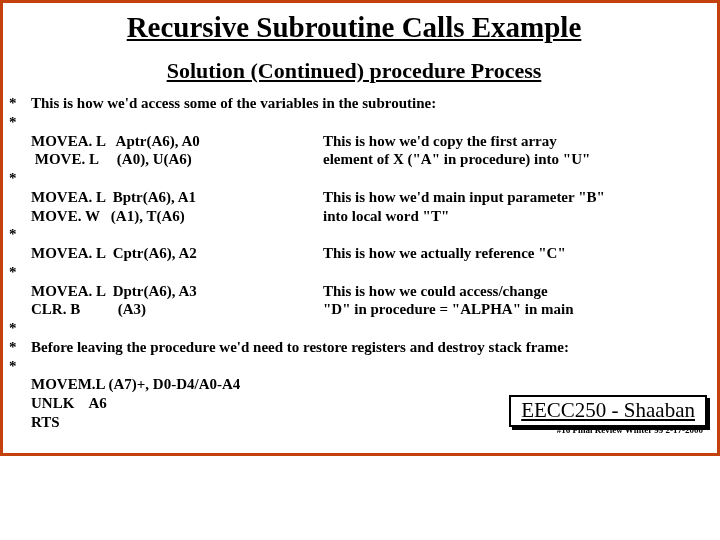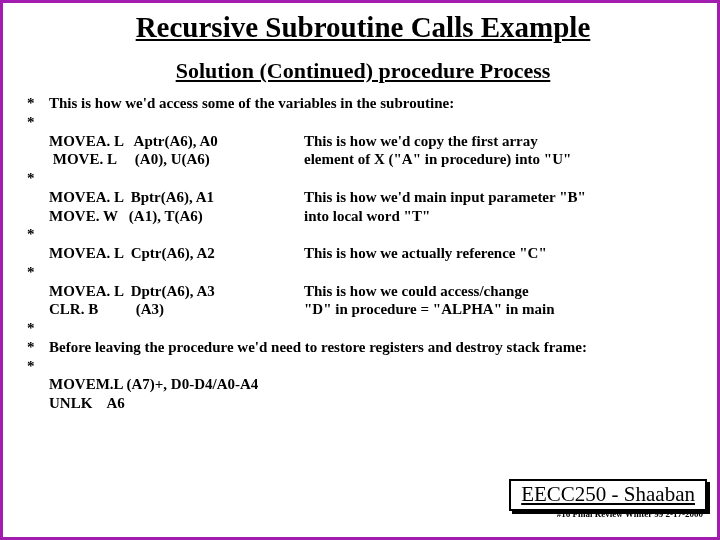--- a/index.html
+++ b/index.html
@@ -3,25 +3,25 @@
 <meta charset="utf-8">
 <style>
   body {
     margin: 0;
     padding: 0;
     font-family: "Times New Roman", serif;
     background: #fff;
   }
   .slide {
     width: 720px;
-    height: 540px;
+    height: 456px;
     box-sizing: border-box;
-    border: 3px solid #a21caf;
+    border: 3px solid #c2410c;
     position: relative;
-    padding: 8px 18px 0 24px;
+    padding: 8px 18px 0 6px;
   }
   .title {
     text-align: center;
     font-size: 29px;
     font-weight: bold;
     text-decoration: underline;
     margin: 0 0 0 0;
   }
   .subtitle {
     text-align: center;
@@ -44,20 +44,21 @@
   }
   .col-code {
     width: 255px;
     flex: 0 0 255px;
     white-space: pre;
     font-family: "Times New Roman", serif;
   }
   .col-cmnt {
     flex: 1;
     white-space: normal;
+    margin-left: 37px;
   }
   .footer-box {
     position: absolute;
     right: 10px;
     bottom: 26px;
     border: 2px solid #000;
     box-shadow: 3px 3px 0 #000;
     background: #fff;
     padding: 1px 10px 2px 10px;
     font-size: 21px;
@@ -157,20 +158,21 @@
     <div class="row">
       <div class="col-star"></div>
       <div class="col-code">MOVEM.L (A7)+, D0-D4/A0-A4</div>
     </div>
     <div class="row">
       <div class="col-star"></div>
       <div class="col-code">UNLK    A6</div>
     </div>
     <div class="row">
       <div class="col-star"></div>
+      <div class="col-code">RTS</div>
     </div>
 
   </div>
 
   <div class="footer-box">EECC250 - Shaaban</div>
   <div class="footer-note">#16  Final Review  Winter 99   2-17-2000</div>
 
 </div>
 
 </body></html>

